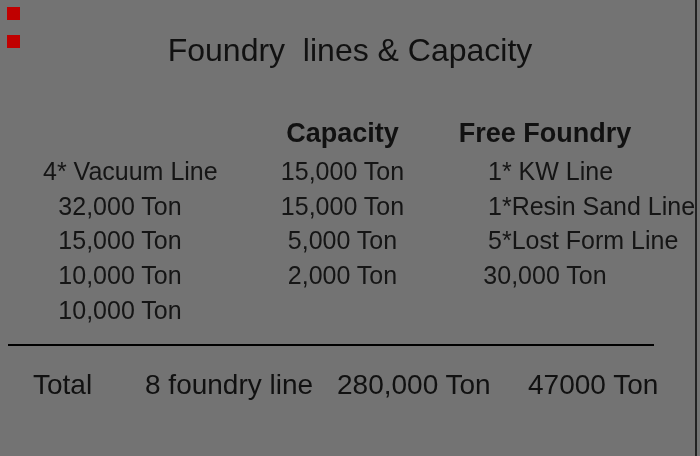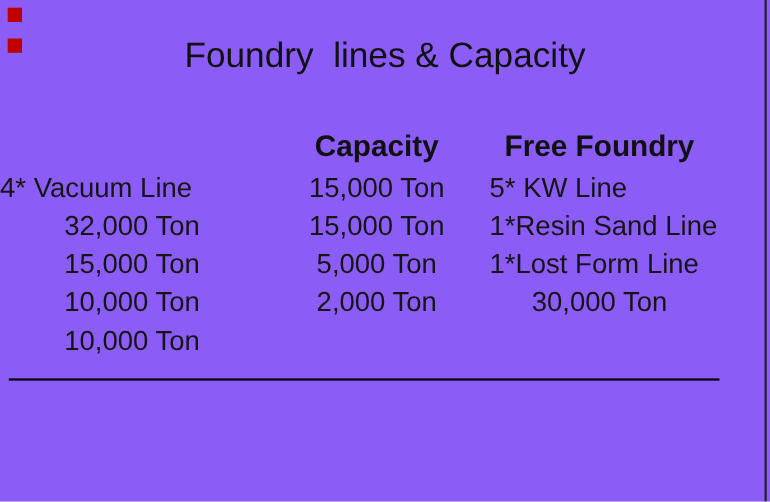--- a/index.html
+++ b/index.html
@@ -5,21 +5,21 @@
   html, body { margin: 0; padding: 0; }
   body {
     width: 700px; height: 456px;
     background: #ffffff;
     font-family: "Liberation Sans", sans-serif;
     overflow: hidden;
   }
   .slide {
     position: relative;
     width: 700px; height: 456px;
-    background: #8b5cf6;
+    background: #737373;
     color: #151515;
   }
   .red-sq {
     position: absolute;
     left: 7px; width: 13px; height: 13px;
     background: #c00000;
   }
   .red-sq.sq1 { top: 7px; }
   .red-sq.sq2 { top: 35px; }
   .slide-title {
@@ -38,21 +38,21 @@
     grid-template-columns: 240px 205px 200px;
     grid-template-rows: 42px repeat(5, 34.8px);
   }
   .cell {
     display: flex;
     align-items: center;
     white-space: nowrap;
     font-size: 25px;
     color: #151515;
   }
-  .col-label { justify-content: flex-start; }
+  .col-label { justify-content: flex-start; padding-left: 43px; }
   .col-num   { justify-content: center; }
   .hdr {
     font-weight: bold;
     font-size: 27px;
     color: #111111;
   }
   .divider {
     position: absolute;
     left: 8px; top: 344px;
     width: 646px; height: 2px;
@@ -92,34 +92,40 @@
 
   <div class="cap-grid">
 
     <div class="cell col-label"></div>
     <div class="cell col-num hdr">Capacity</div>
     <div class="cell col-num hdr">Free Foundry</div>
 
     <div class="cell col-label">4* Vacuum Line</div>
     <div class="cell col-num">15,000 Ton</div>
 
-    <div class="cell col-label">5* KW Line</div>
+    <div class="cell col-label">1* KW Line</div>
     <div class="cell col-num">32,000 Ton</div>
     <div class="cell col-num">15,000 Ton</div>
 
     <div class="cell col-label">1*Resin Sand Line</div>
     <div class="cell col-num">15,000 Ton</div>
     <div class="cell col-num">5,000 Ton</div>
 
-    <div class="cell col-label">1*Lost Form Line</div>
+    <div class="cell col-label">5*Lost Form Line</div>
     <div class="cell col-num">10,000 Ton</div>
     <div class="cell col-num">2,000 Ton</div>
 
     <div class="cell col-num">30,000 Ton</div>
     <div class="cell col-num">10,000 Ton</div>
   </div>
 
   <div class="divider"></div>
 
+  <div class="total-row">
+    <span class="t-label">Total</span>
+    <span class="t-lines">8 foundry line</span>
+    <span class="t-capacity">280,000 Ton</span>
+    <span class="t-free">47000 Ton</span>
+  </div>
 
   <div class="right-border"></div>
 
 </div>
 
 </body></html>

